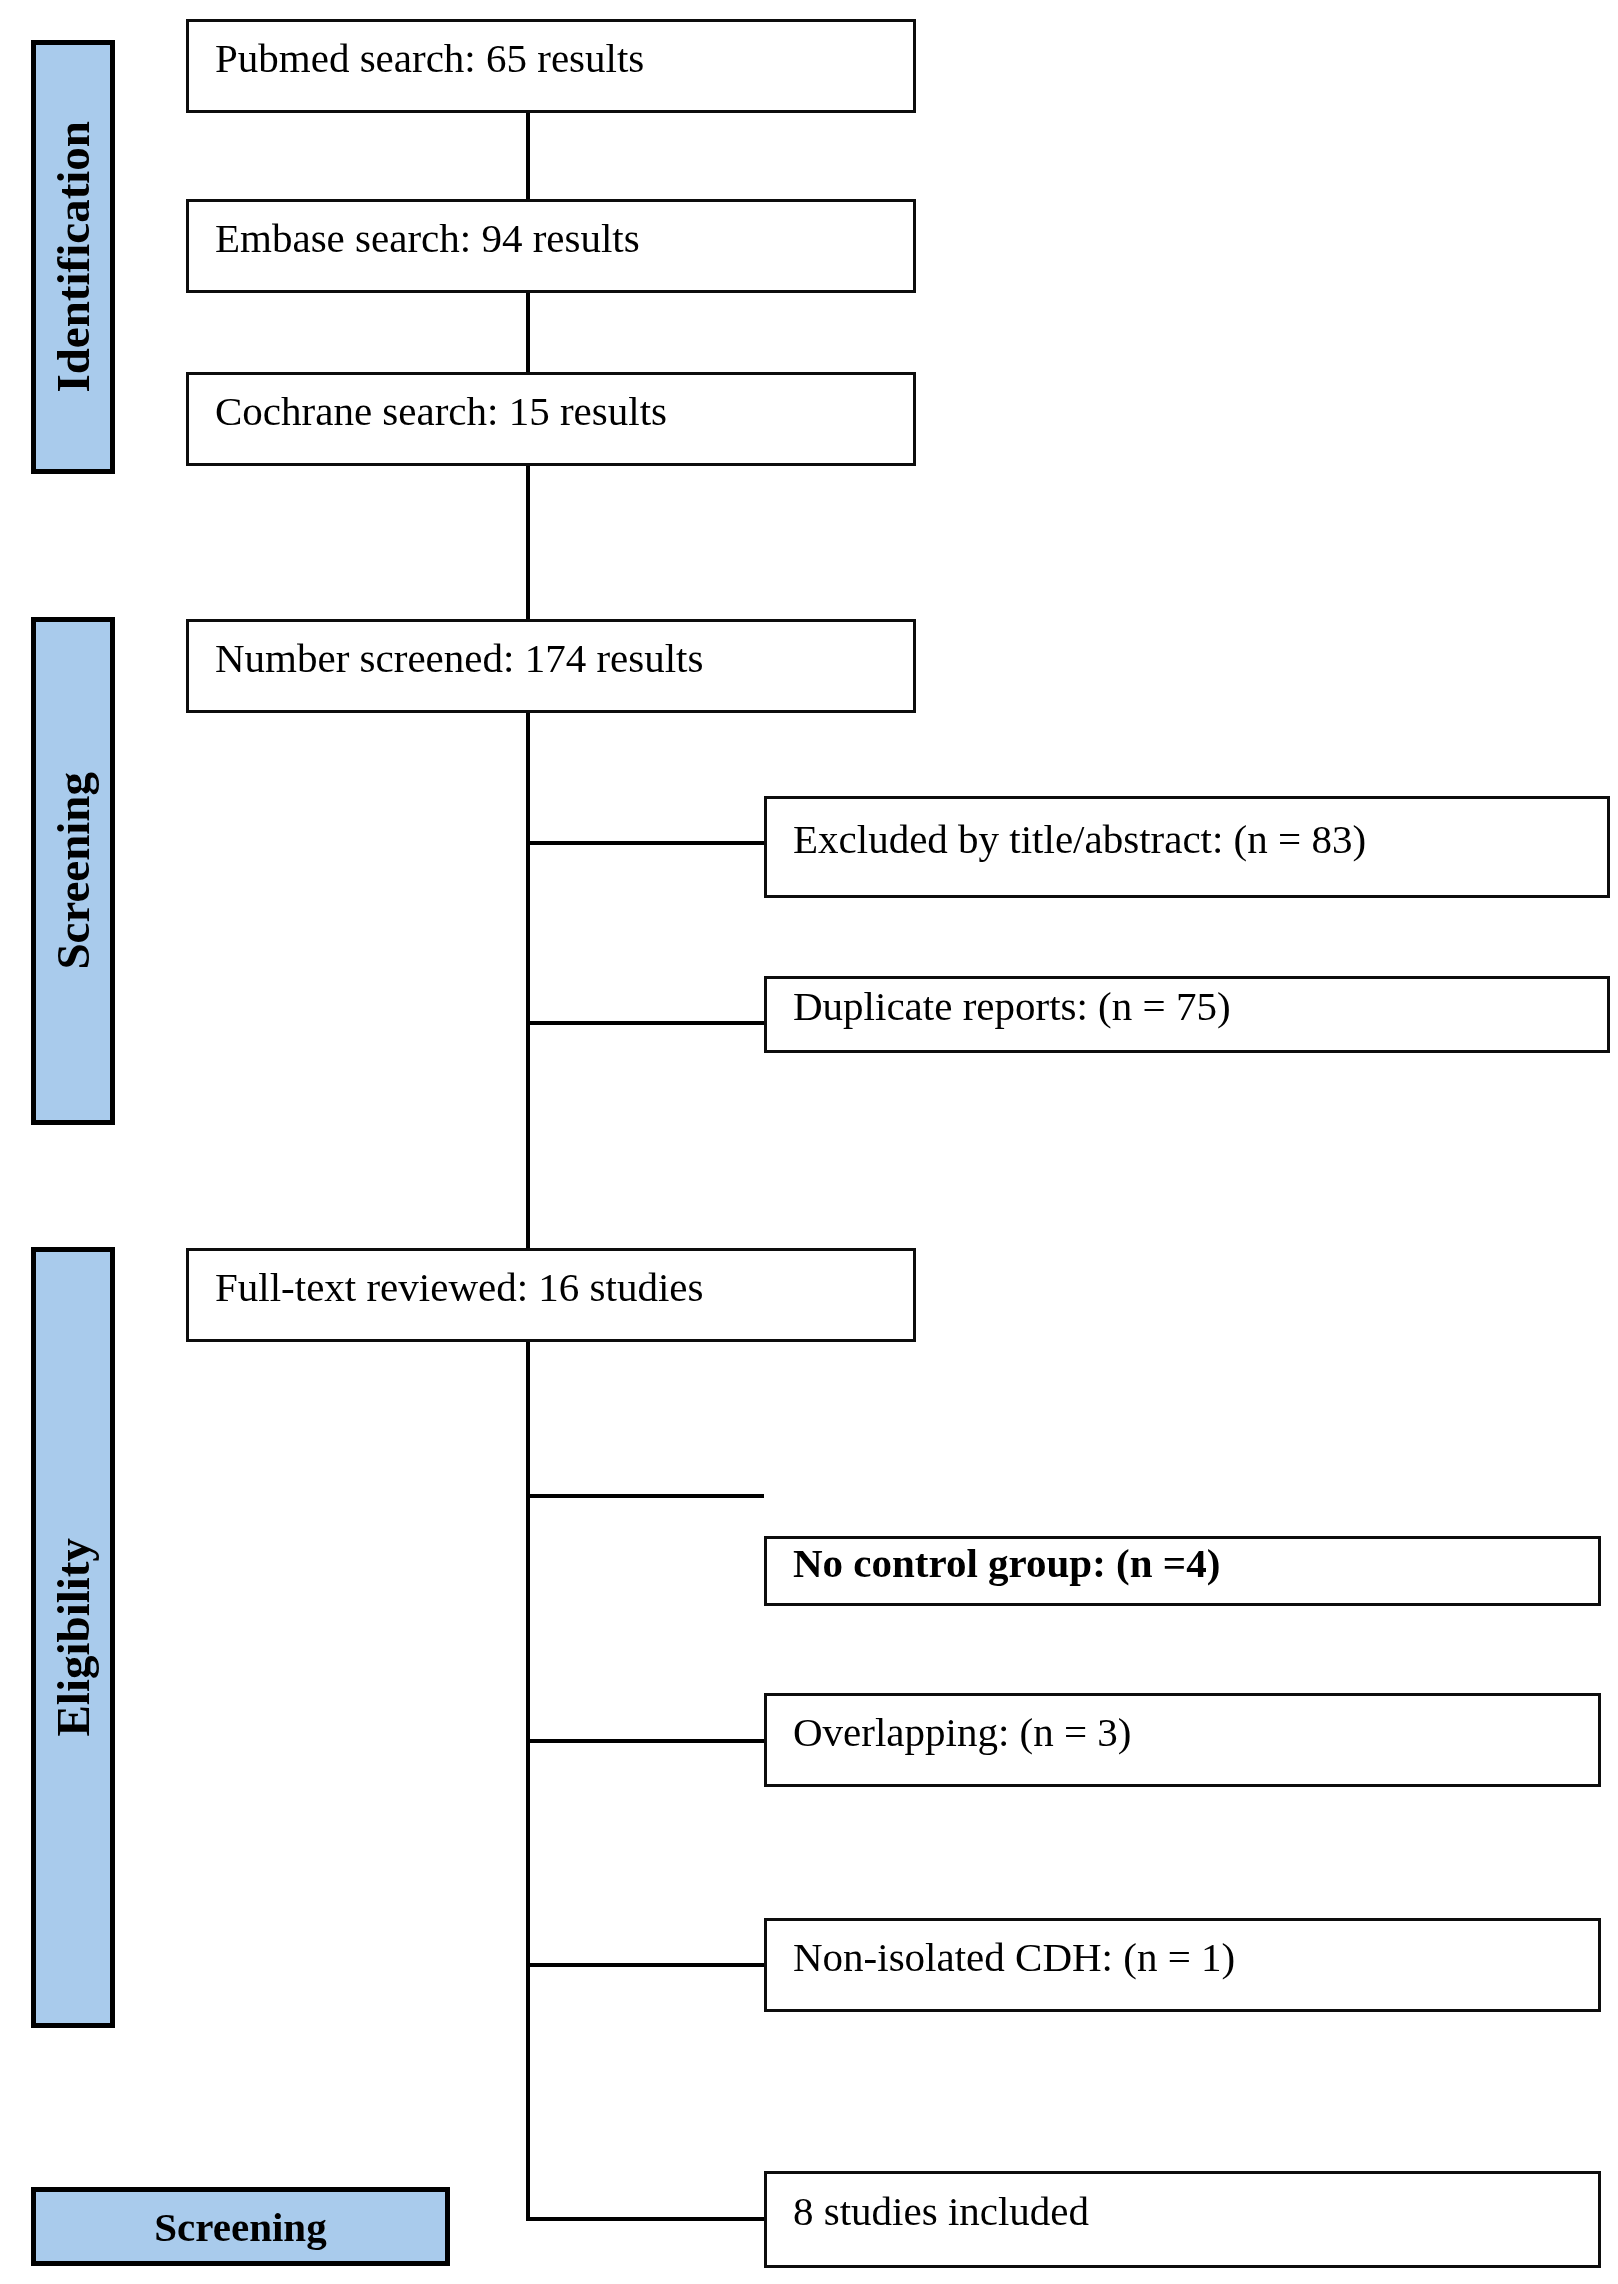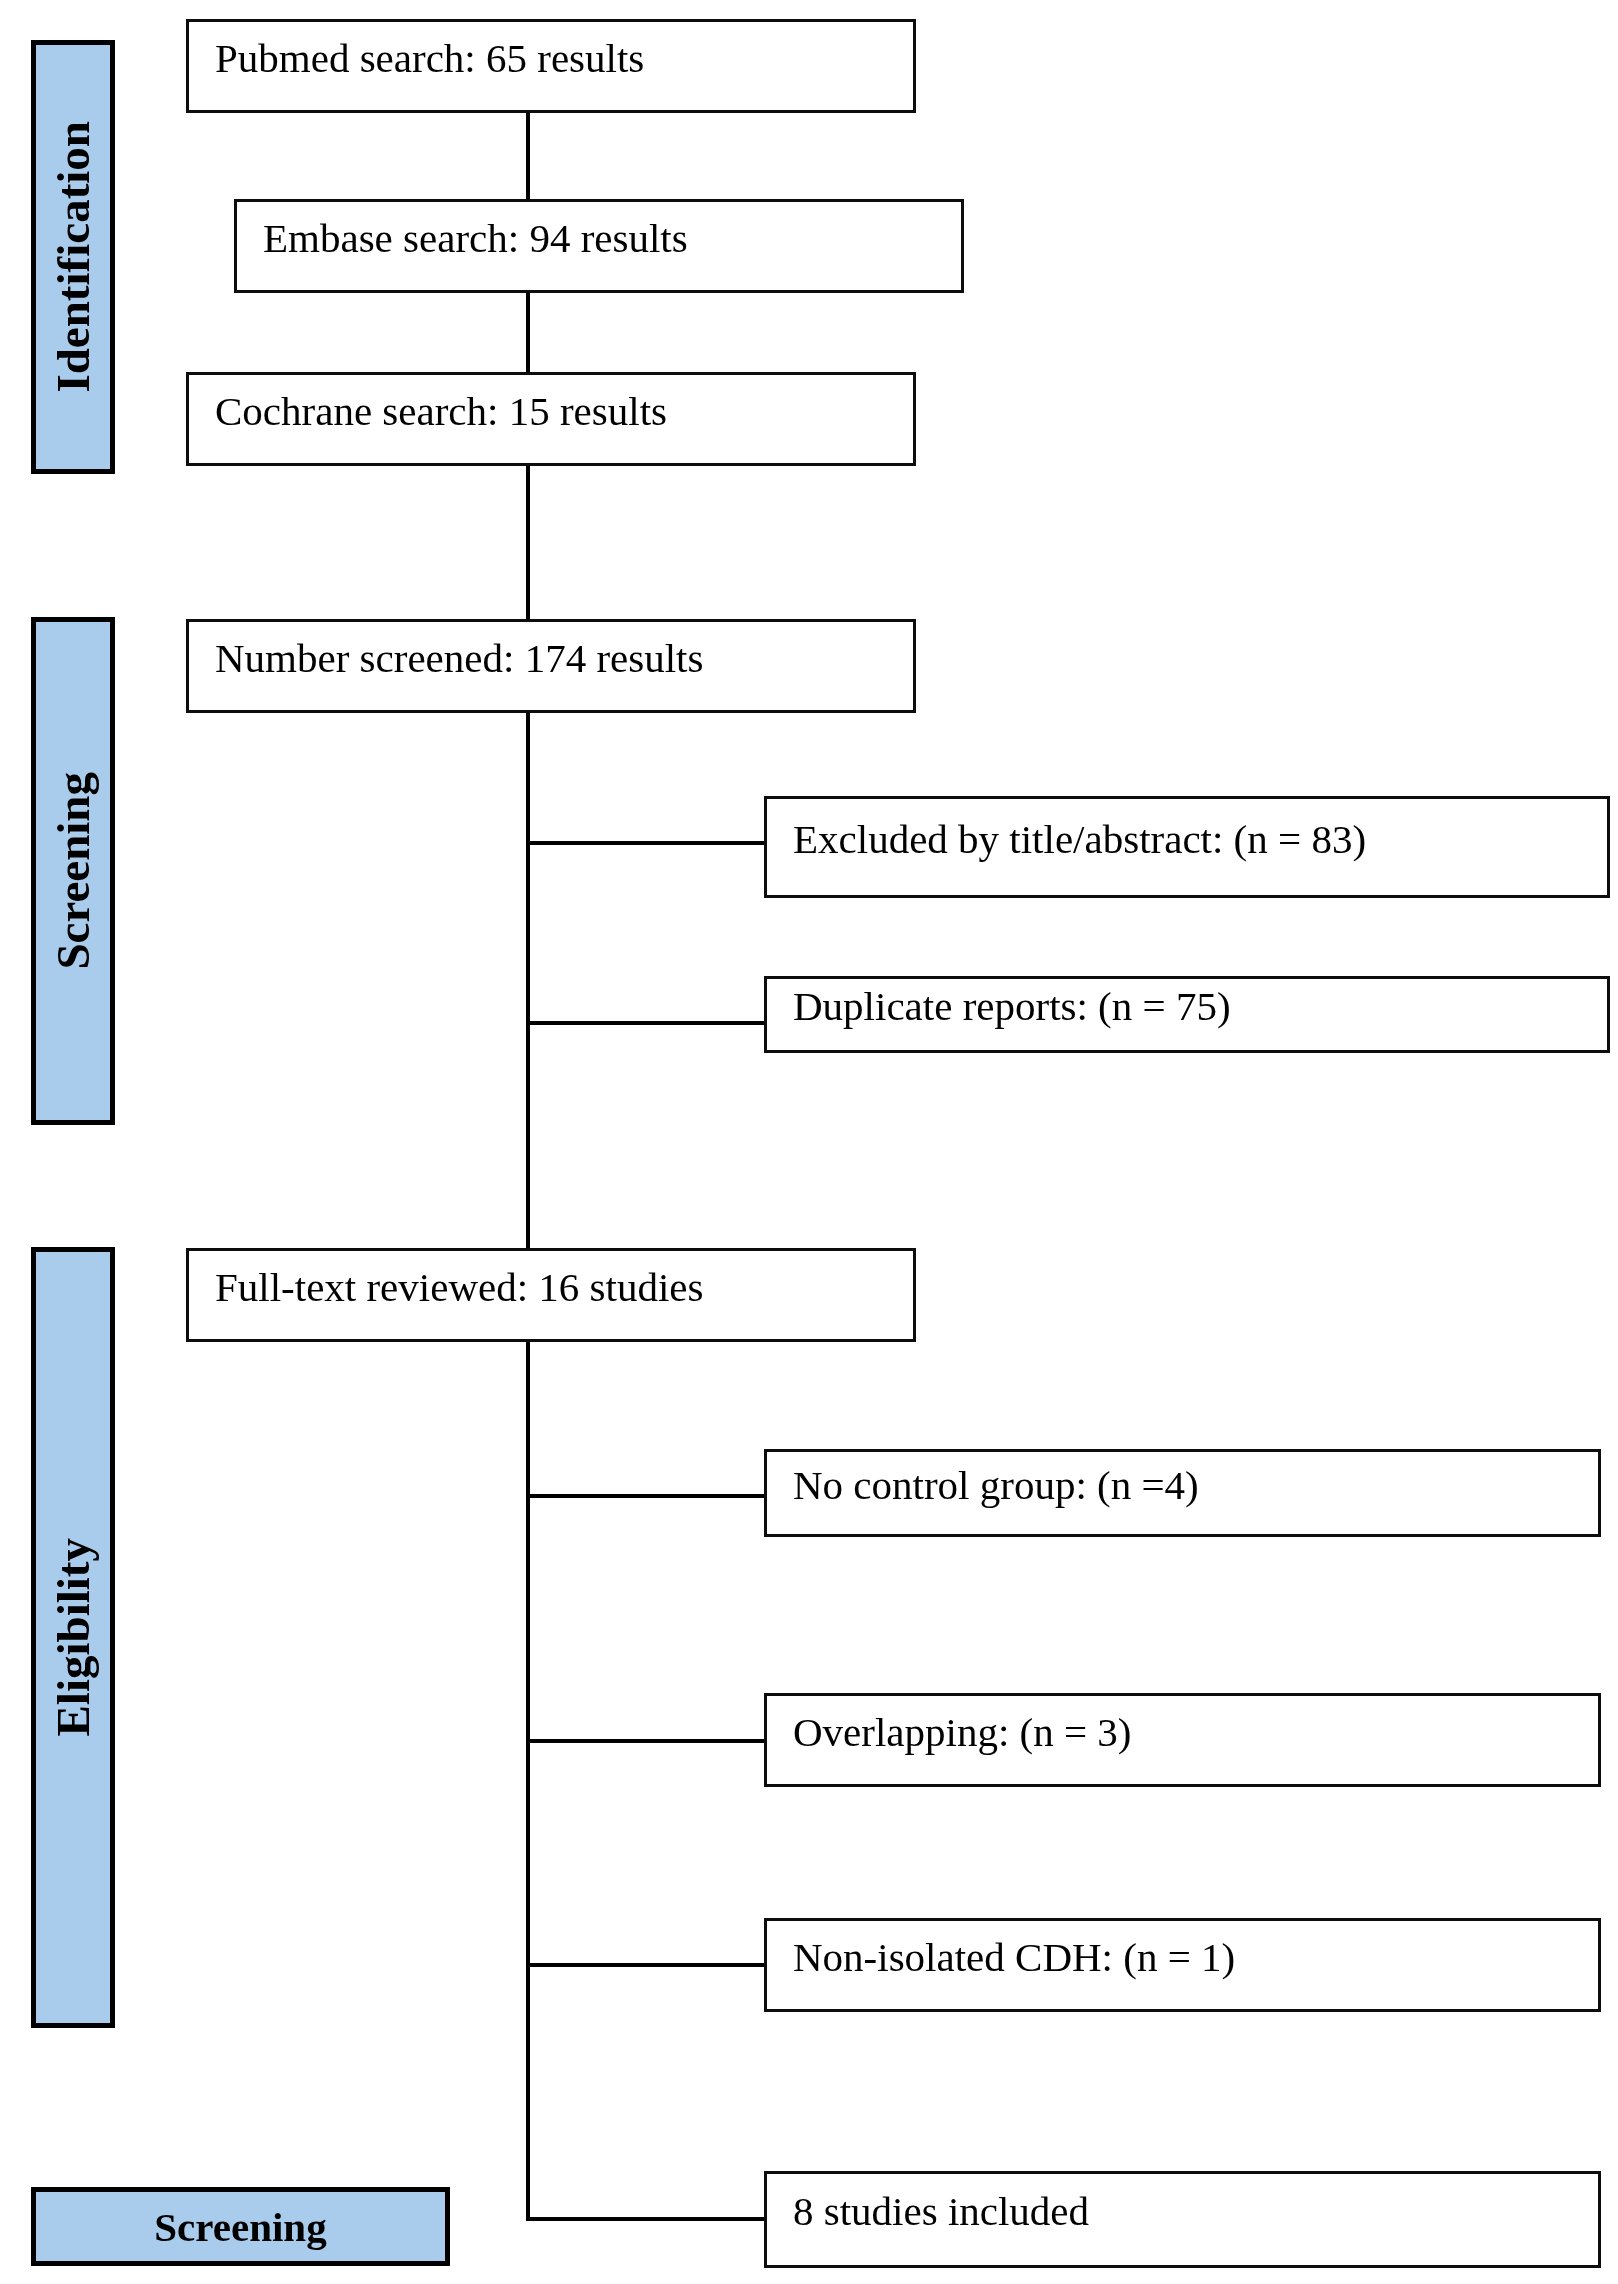--- a/index.html
+++ b/index.html
@@ -76,40 +76,40 @@
   <div class="stage-bar" style="left:31px; top:1247px; width:84px; height:781px;">
     <span class="vlabel">Eligibility</span>
   </div>
   <div class="stage-bar" style="left:31px; top:2187px; width:419px; height:79px;">
     <span class="hlabel">Screening</span>
   </div>
 
   <div class="flow-box" style="left:186px; top:19px; width:730px; height:94px;">
     <span>Pubmed search: 65 results</span>
   </div>
-  <div class="flow-box" style="left:186px; top:199px; width:730px; height:94px;margin-left:48px;">
+  <div class="flow-box" style="left:186px; top:199px; width:730px; height:94px;">
     <span>Embase search: 94 results</span>
   </div>
   <div class="flow-box" style="left:186px; top:372px; width:730px; height:94px;">
     <span>Cochrane search: 15 results</span>
   </div>
   <div class="flow-box" style="left:186px; top:619px; width:730px; height:94px;">
     <span>Number screened: 174 results</span>
   </div>
   <div class="flow-box" style="left:186px; top:1248px; width:730px; height:94px;">
     <span>Full-text reviewed: 16 studies</span>
   </div>
 
   <div class="flow-box" style="left:764px; top:796px; width:846px; height:102px;">
     <span>Excluded by title/abstract: (n = 83)</span>
   </div>
   <div class="flow-box" style="left:764px; top:976px; width:846px; height:77px;">
     <span>Duplicate reports: (n = 75)</span>
   </div>
-  <div class="flow-box" style="left:764px; top:1449px; width:837px; height:88px;">
+  <div class="flow-box" style="left:764px; top:1536px; width:837px; height:70px;font-weight:bold;">
     <span>No control group: (n =4)</span>
   </div>
   <div class="flow-box" style="left:764px; top:1693px; width:837px; height:94px;">
     <span>Overlapping: (n = 3)</span>
   </div>
   <div class="flow-box" style="left:764px; top:1918px; width:837px; height:94px;">
     <span>Non-isolated CDH: (n = 1)</span>
   </div>
 
   <div class="flow-box" style="left:764px; top:2171px; width:837px; height:97px;">

